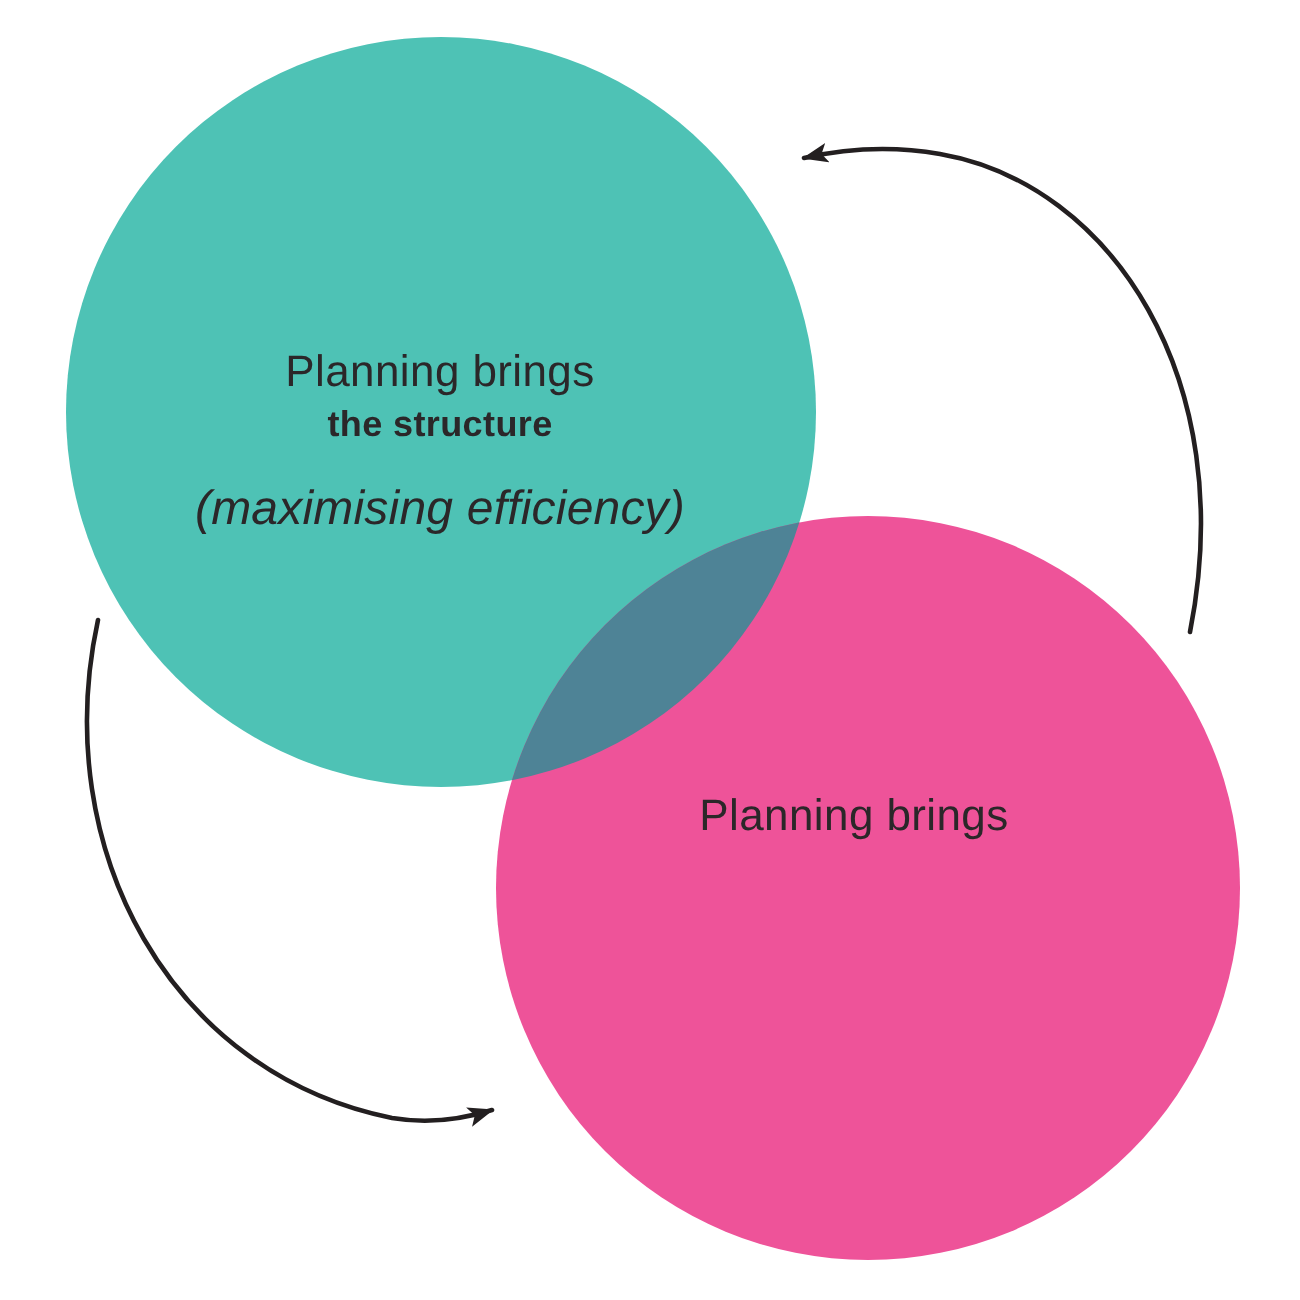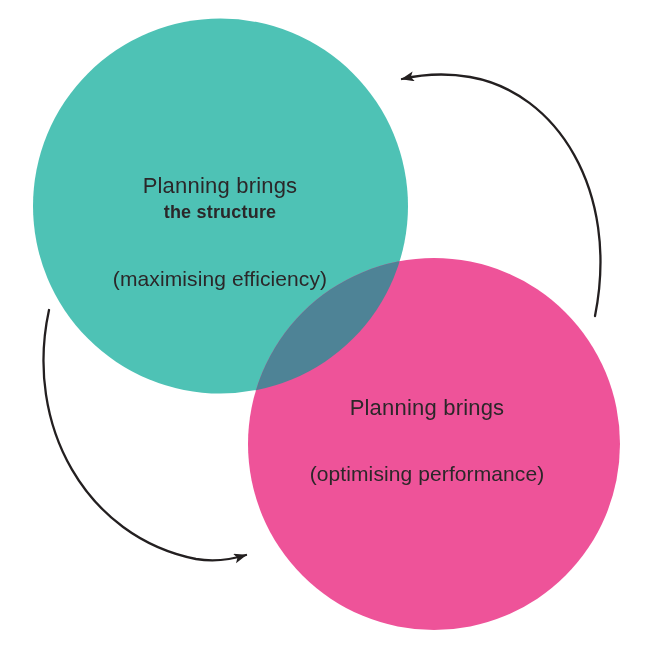--- a/index.html
+++ b/index.html
@@ -32,25 +32,26 @@
     font-weight: 400;
     letter-spacing: 0.2px;
   }
   .title-line2 {
     font-size: 18px;
     line-height: 27px;
     font-weight: 700;
     letter-spacing: 0.2px;
   }
   .subtitle {
-    font-size: 21px;
+    font-size: 24px;
     line-height: 22px;
-    margin-top: 42px;
+    margin-top: 18px;
     font-weight: 400;
     letter-spacing: 0.1px;
+    font-style: italic;
   }
   .label-planning { left: 60px; top: 172px; }
   .label-investing { left: 267px; top: 394px; }
 </style>
 </head>
 <body>
 
 <div class="canvas">
 
   <svg class="venn-svg" width="650" height="650" viewBox="0 0 650 650">
@@ -75,16 +76,15 @@
   </svg>
 
   <div class="circle-label label-planning">
     <div class="title-line1">Planning brings</div>
     <div class="title-line2">the structure</div>
     <div class="subtitle">(maximising efficiency)</div>
   </div>
 
   <div class="circle-label label-investing">
     <div class="title-line1">Planning brings</div>
-    <div class="subtitle">(optimising performance)</div>
   </div>
 
 </div>
 
 </body></html>

